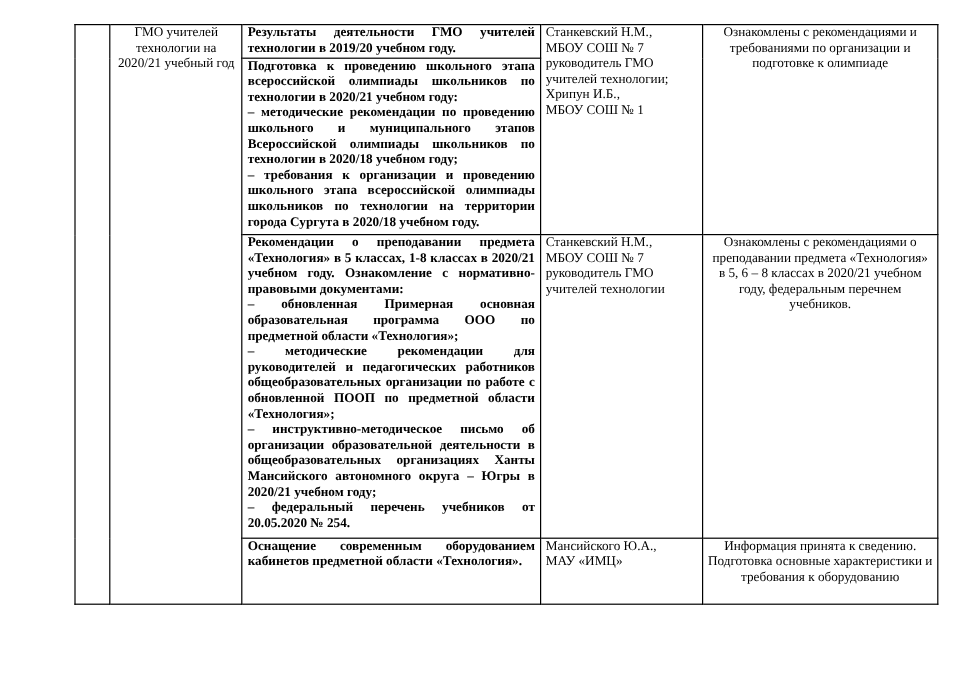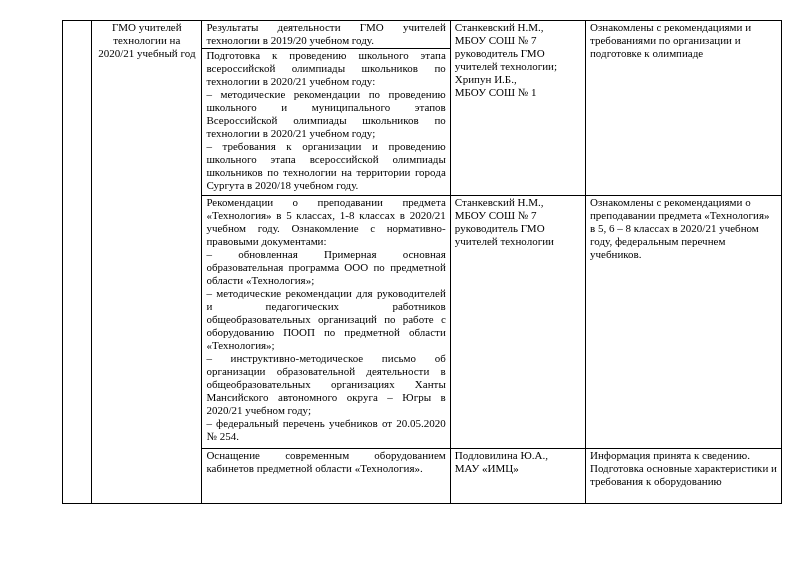--- a/index.html
+++ b/index.html
@@ -27,22 +27,22 @@
     vertical-align: top;
     padding: 0 4px 1px 4px;
     font-size: 11px;
     line-height: 13px;
     overflow: hidden;
   }
   td.col-index  { width: 28px;  }
   td.col-group  { width: 105px; text-align: center; }
   td.col-topic  { width: 237px; }
   td.col-people { width: 129px; }
-  td.col-result { width: 187px; }
-  .para { text-align: justify; }
+  td.col-result { width: 187px; text-align: center; }
+  .para { text-align: justify; font-weight: bold; }
   .pre-lines { white-space: pre-line; }
   tr.r1 { height: 25px; }
   tr.r2 { height: 147px; }
   tr.r3 { height: 253px; }
   tr.r4 { height: 55px; margin-top: 20px; }
 </style>
 </head>
 <body>
 
 <div class="page">
@@ -59,40 +59,40 @@
       <td class="col-people pre-lines" rowspan="2">Станкевский Н.М.,
 МБОУ СОШ № 7
 руководитель ГМО учителей технологии;
 Хрипун И.Б.,
 МБОУ СОШ № 1</td>
       <td class="col-result" rowspan="2">Ознакомлены с рекомендациями и требованиями по организации и подготовке к олимпиаде</td>
     </tr>
     <tr class="r2">
       <td class="col-topic">
         <div class="para">Подготовка к проведению школьного этапа всероссийской олимпиады школьников по технологии в 2020/21 учебном году:</div>
-        <div class="para">– методические рекомендации по проведению школьного и муниципального этапов Всероссийской олимпиады школьников по технологии в 2020/21 учебном году;</div>
+        <div class="para">– методические рекомендации по проведению школьного и муниципального этапов Всероссийской олимпиады школьников по технологии в 2020/18 учебном году;</div>
         <div class="para">– требования к организации и проведению школьного этапа всероссийской олимпиады школьников по технологии на территории города Сургута в 2020/18 учебном году.</div>
       </td>
     </tr>
     <tr class="r3">
       <td class="col-topic">
         <div class="para">Рекомендации о преподавании предмета «Технология» в 5 классах, 1-8 классах в 2020/21 учебном году. Ознакомление с нормативно-правовыми документами:</div>
         <div class="para">– обновленная Примерная основная образовательная программа ООО по предметной области «Технология»;</div>
-        <div class="para">– методические рекомендации для руководителей и педагогических работников общеобразовательных организаций по работе с оборудованию ПООП по предметной области «Технология»;</div>
+        <div class="para">– методические рекомендации для руководителей и педагогических работников общеобразовательных организации по работе с обновленной ПООП по предметной области «Технология»;</div>
         <div class="para">– инструктивно-методическое письмо об организации образовательной деятельности в общеобразовательных организациях Ханты Мансийского автономного округа – Югры в 2020/21 учебном году;</div>
         <div class="para">– федеральный перечень учебников от 20.05.2020 № 254.</div>
       </td>
       <td class="col-people pre-lines">Станкевский Н.М.,
 МБОУ СОШ № 7
 руководитель ГМО учителей технологии</td>
       <td class="col-result">Ознакомлены с рекомендациями о преподавании предмета «Технология» в 5, 6 – 8 классах в 2020/21 учебном году, федеральным перечнем учебников.</td>
     </tr>
     <tr class="r4">
       <td class="col-topic">
         <div class="para">Оснащение современным оборудованием кабинетов предметной области «Технология».</div>
       </td>
-      <td class="col-people pre-lines">Подловилина Ю.А.,
+      <td class="col-people pre-lines">Мансийского Ю.А.,
 МАУ «ИМЦ»</td>
       <td class="col-result">Информация принята к сведению. Подготовка основные характеристики и требования к оборудованию</td>
     </tr>
   </tbody>
     </table>
 </div>
 
 </body></html>

